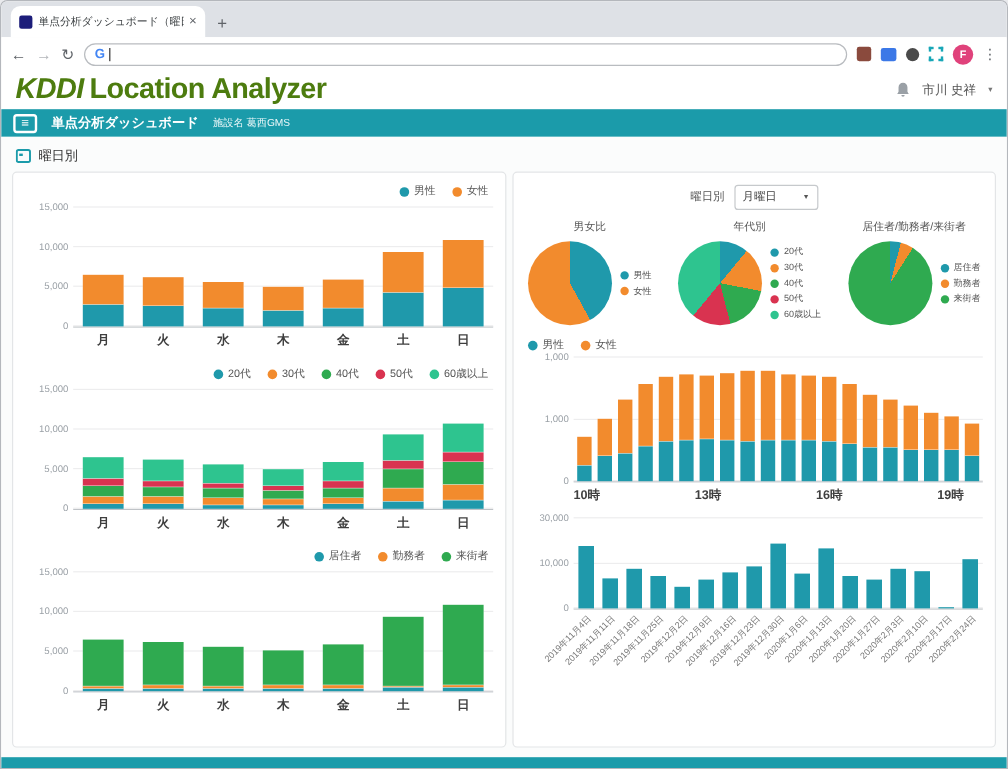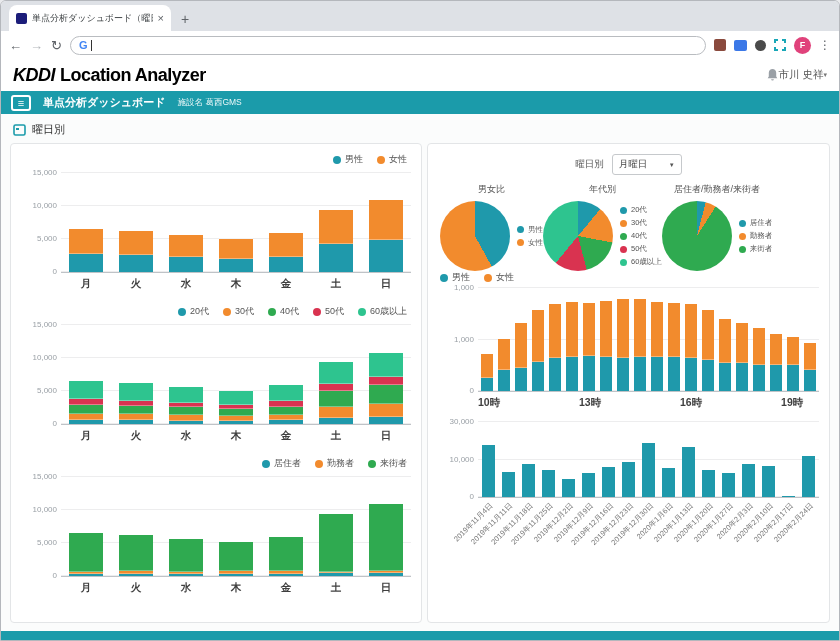--- a/index.html
+++ b/index.html
@@ -28,23 +28,23 @@
   .ext-scan i { position:absolute; width:4px; height:4px; border:2px solid #18a7b7; }
   .ext-scan i:nth-child(1){ top:0; left:0; border-right:0; border-bottom:0; }
   .ext-scan i:nth-child(2){ top:0; right:0; border-left:0; border-bottom:0; }
   .ext-scan i:nth-child(3){ bottom:0; left:0; border-right:0; border-top:0; }
   .ext-scan i:nth-child(4){ bottom:0; right:0; border-left:0; border-top:0; }
   .avatar { width:17px; height:17px; background:#e0427b; color:#fff; border-radius:50%; font-size:9px; font-weight:bold; display:flex; align-items:center; justify-content:center; }
   .kebab { font-size:12px; color:#5f6368; }
 
   
   .appheader { height:32px; background:#fff; display:flex; align-items:center; padding:0 12px; }
-  .logo { font-size:18px; color:#000000; font-weight:bold; letter-spacing:-0.5px; }
+  .logo { font-size:24px; color:#4d7c0f; font-weight:bold; letter-spacing:-0.5px; }
   .logo .kddi { font-style:italic; font-weight:900; margin-right:5px; }
-  .hdr-right { margin-left:auto; display:flex; align-items:center; font-size:10.5px; color:#555; }
+  .hdr-right { margin-left:auto; display:flex; align-items:center; gap:10px; font-size:10.5px; color:#555; }
   .bell { width:13px; height:14px; }
   .caret-sm { font-size:7px; color:#777; }
 
   
   .tealnav { height:23px; background:#1b9baa; display:flex; align-items:center; padding:0 10px; gap:12px; }
   .hamburger { width:20px; height:16px; border:2px solid #fff; border-radius:3px; color:#fff; font-size:11px; line-height:12px; text-align:center; font-weight:bold; cursor:pointer; }
   .nav-title { color:#fff; font-size:11px; font-weight:bold; }
   .nav-facility { color:#eaf7f8; font-size:8.5px; }
 
   
@@ -74,21 +74,21 @@
   .xlw { position:absolute; top:3px; width:0; height:0; }
   .xlw span { position:absolute; right:0; top:0; white-space:nowrap; transform:rotate(-45deg); transform-origin:100% 0; font-size:7.5px; color:#777; }
 
   
   .weekday-row { display:flex; align-items:center; justify-content:center; gap:8px; margin:2px 0 8px; }
   .ctl-label { font-size:9.5px; color:#555; }
   .select { border:1px solid #c6c9cc; border-radius:3px; background:#fff; display:flex; align-items:center; justify-content:space-between; font-size:9.5px; color:#444; padding:3px 6px; cursor:pointer; }
   .select .caret { font-size:6px; color:#555; margin-left:8px; }
   .select.small { width:70px; }
   .select.wide { width:150px; }
-  .pies-row { display:flex; padding:0 2px; }
+  .pies-row { display:flex; justify-content:space-between; padding:0 2px; margin-bottom:10px; }
   .pie-block { display:flex; flex-direction:column; align-items:center; }
   .pie-title { font-size:9px; color:#555; margin-bottom:5px; text-align:center; white-space:nowrap; }
   .pie-row { display:flex; align-items:center; gap:7px; }
   .pie { width:70px; height:70px; border-radius:50%; }
   .pie-lgd { display:flex; flex-direction:column; gap:3px; font-size:7.5px; color:#555; }
   .pie-lgd .lgi i { width:7px; height:7px; }
   .hourly-ctl { display:flex; align-items:center; margin-bottom:4px; }
   .hourly-ctl .lgd { padding:0 2px; margin-left:auto; }
   .weekly-wrap { margin-top:12px; }
 </style>

